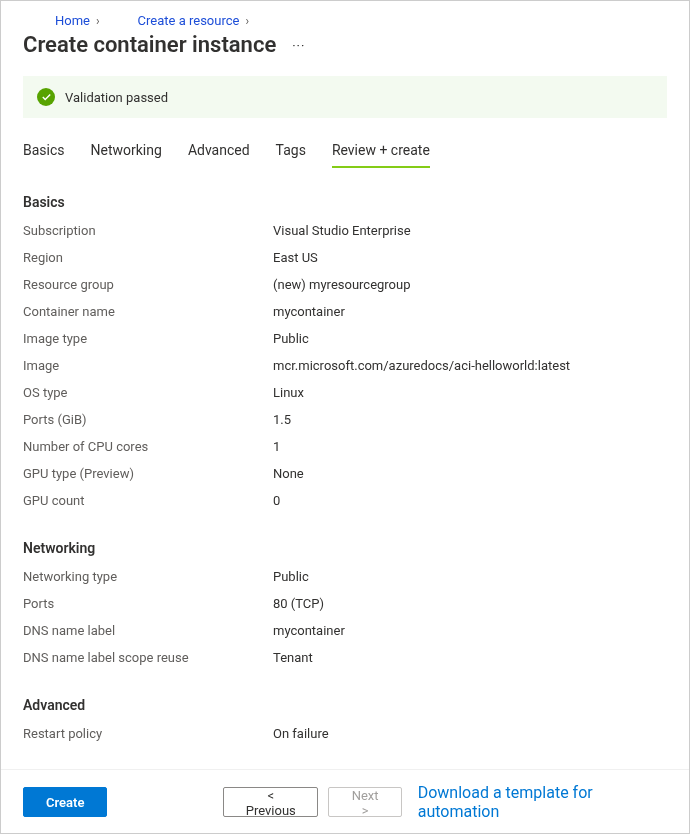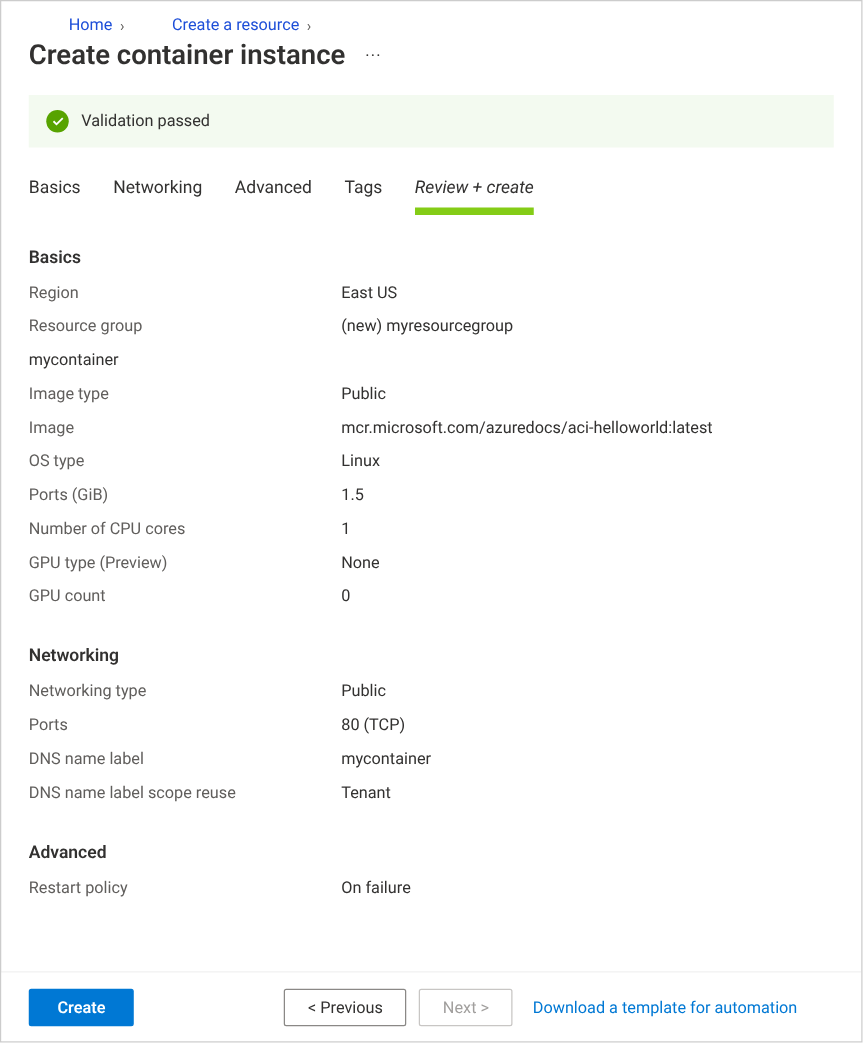--- a/index.html
+++ b/index.html
@@ -88,23 +88,22 @@
     margin-bottom: 26px;
   }
   .tab {
     font-size: 14px;
     color: #323130;
     padding-bottom: 8px;
     cursor: pointer;
     border-bottom: 2px solid transparent;
   }
   .tab.active {
-    border-bottom: 6px solid #84cc16;
+    border-bottom: 2px solid #84cc16;
     font-weight: 400;
-    font-style: italic;
   }
   
   .scroll-area {
     flex: 1 1 auto;
     overflow: hidden;
   }
   .section-title {
     font-size: 14px;
     font-weight: 600;
     margin: 0 0 12px 0;
@@ -160,21 +159,21 @@
     padding: 0 22px;
   }
   .btn.disabled {
     color: #a19f9d;
     border-color: #c8c6c4;
     cursor: default;
   }
   .footer .spacer { width: 100px; }
   .link {
     color: #0078d4;
-    font-size: 13px;
+    font-size: 16px;
     cursor: pointer;
     margin-left: 6px;
   }
 </style>
 </head>
 <body>
 
 <div class="content-wrap">
 
   <nav class="breadcrumb">
@@ -204,28 +203,33 @@
     <div class="tab">Advanced</div>
     <div class="tab">Tags</div>
     <div class="tab active">Review + create</div>
   </div>
 
   <div class="scroll-area">
 
     <div class="section">
       <div class="section-title">Basics</div>
       <div class="kv">
+          <div class="k">Subscription</div>
+          <div class="v">Visual Studio Enterprise</div>
+        </div>
+      <div class="kv">
           <div class="k">Region</div>
           <div class="v">East US</div>
         </div>
       <div class="kv">
           <div class="k">Resource group</div>
           <div class="v">(new) myresourcegroup</div>
         </div>
       <div class="kv">
+          <div class="k">Container name</div>
           <div class="v">mycontainer</div>
         </div>
       <div class="kv">
           <div class="k">Image type</div>
           <div class="v">Public</div>
         </div>
       <div class="kv">
           <div class="k">Image</div>
           <div class="v">mcr.microsoft.com/azuredocs/aci-helloworld:latest</div>
         </div>

